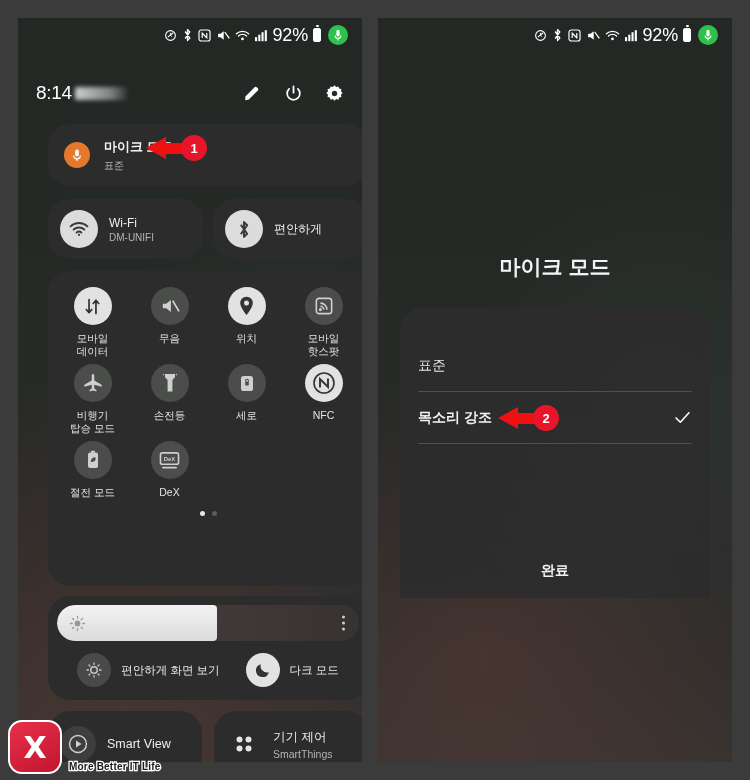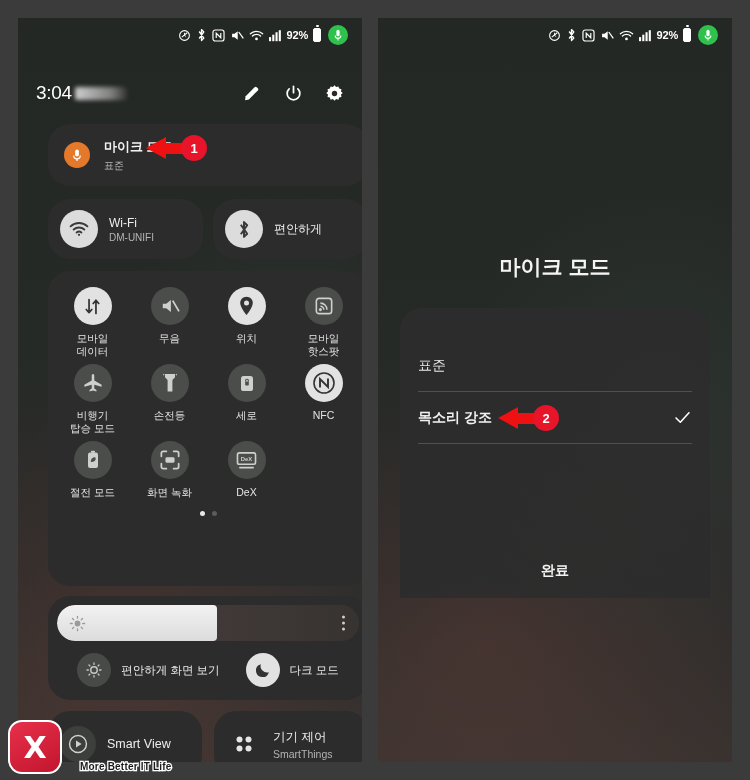--- a/index.html
+++ b/index.html
@@ -30,21 +30,21 @@
   }
 
   
   .statusbar {
     position: absolute; top: 0; left: 0; right: 0; height: 34px;
     display: flex; align-items: center; justify-content: flex-end;
     padding-right: 14px; gap: 5px;
     color: #ffffff;
   }
   .sb-ico { display: inline-flex; align-items: center; }
-  .sb-pct { font-size: 11px; font-weight: 700; letter-spacing: -.2px; color:#fff; }
+  .sb-pct { font-size: 18px; font-weight: 400; letter-spacing: -.2px; color:#fff; }
   .batt {
     width: 8px; height: 14px; border: 1.6px solid #fff; border-radius: 2px;
     position: relative; background: #fff;
   }
   .batt:before {
     content: ""; position: absolute; top: -4px; left: 1.5px;
     width: 3px; height: 2px; background: #fff; border-radius: 1px;
   }
   .mic-green {
     width: 20px; height: 20px; border-radius: 50%;
@@ -198,21 +198,21 @@
 
   
   .watermark { position: absolute; left: 8px; bottom: 6px; display: flex; align-items: flex-end; gap: 7px; }
   .wm-logo {
     width: 54px; height: 54px; border-radius: 14px;
     background: linear-gradient(150deg,#e8304a,#c2152f);
     border: 2px solid #fff;
     display: flex; align-items: center; justify-content: center;
     color: #fff; font-size: 30px; font-weight: 700; font-family: "DejaVu Sans", sans-serif;
   }
-  .wm-texts { display: flex; flex-direction: row; gap: 1px; padding-bottom: 2px; margin-left: 11px; }
+  .wm-texts { display: flex; flex-direction: row; gap: 1px; padding-bottom: 2px; }
   .wm-top {
     font-size: 10px; font-weight: 700; color: #1b1b1b;
     -webkit-text-stroke: 2.5px #fff; paint-order: stroke fill;
     letter-spacing: .2px;
   }
   .wm-main {
     font-size: 25px; font-weight: 700; color: #1b1b1b;
     -webkit-text-stroke: 4px #fff; paint-order: stroke fill;
     letter-spacing: -.5px;
   }
@@ -271,21 +271,21 @@
       <span class="mic-green">
         <svg width="10" height="13" viewBox="0 0 12 16">
             <rect x="4" y="1" width="4" height="8" rx="2" fill="#fff"></rect>
             <path d="M2.5 8a3.5 3.5 0 0 0 7 0" fill="none" stroke="#fff" stroke-width="1.3"></path>
             <path d="M6 11.5V14" stroke="#fff" stroke-width="1.3"></path>
           </svg>
       </span>
     </div>
 
     <div class="qs-header">
-      <span class="qs-time">3:04</span>
+      <span class="qs-time">8:14</span>
       <span class="qs-blur"></span>
       <span class="qs-actions">
         <span>
           <svg width="19" height="19" viewBox="0 0 24 24">
               <path d="M3.5 17.2 15.4 5.3a2 2 0 0 1 2.8 0l1.5 1.5a2 2 0 0 1 0 2.8L7.8 21.5l-5 1.2z" fill="#fff" transform="translate(0,-1) scale(0.95)"></path>
             </svg>
         </span>
         <span>
           <svg width="19" height="19" viewBox="0 0 24 24">
               <path d="M12 3v8" stroke="#fff" stroke-width="2.2" stroke-linecap="round"></path>
@@ -432,29 +432,20 @@
           <span class="tile-ico off">
             <svg width="14" height="20" viewBox="0 0 14 20">
                 <rect x="2" y="2.5" width="10" height="15.5" rx="2" fill="#cfcfcf"></rect>
                 <rect x="5" y="0.7" width="4" height="2" rx=".8" fill="#cfcfcf"></rect>
                 <path d="M9.3 7.2c-3 0-4.6 2-4.6 4.6 0 0 3.3.9 4.6-1.5.8-1.5 0-3.1 0-3.1z" fill="#4a4d4a"></path>
               </svg>
           </span>
           <span class="tile-label">절전 모드</span>
         </div>
 
-        <div class="tile">
-          <span class="tile-ico off">
-            <svg width="20" height="20" viewBox="0 0 22 22">
-                <path d="M1.5 7V3.5A2 2 0 0 1 3.5 1.5H7M15 1.5h3.5a2 2 0 0 1 2 2V7M20.5 15v3.5a2 2 0 0 1-2 2H15M7 20.5H3.5a2 2 0 0 1-2-2V15" fill="none" stroke="#cfcfcf" stroke-width="1.9" stroke-linecap="round"></path>
-                <rect x="6" y="8" width="10" height="6" rx="1.6" fill="#cfcfcf"></rect>
-              </svg>
-          </span>
-          <span class="tile-label">화면 녹화</span>
-        </div>
 
 
         <div class="tile">
           <span class="tile-ico off">
             <svg width="21" height="19" viewBox="0 0 22 20">
                 <rect x="1.5" y="2" width="19" height="12" rx="2" fill="none" stroke="#cfcfcf" stroke-width="1.7"></rect>
                 <path d="M4 17.5h14" stroke="#cfcfcf" stroke-width="1.7" stroke-linecap="round"></path>
                 <text x="11" y="10.5" font-size="6.2" fill="#cfcfcf" text-anchor="middle" font-family="Liberation Sans, sans-serif" font-weight="700">DeX</text>
               </svg>
           </span>

